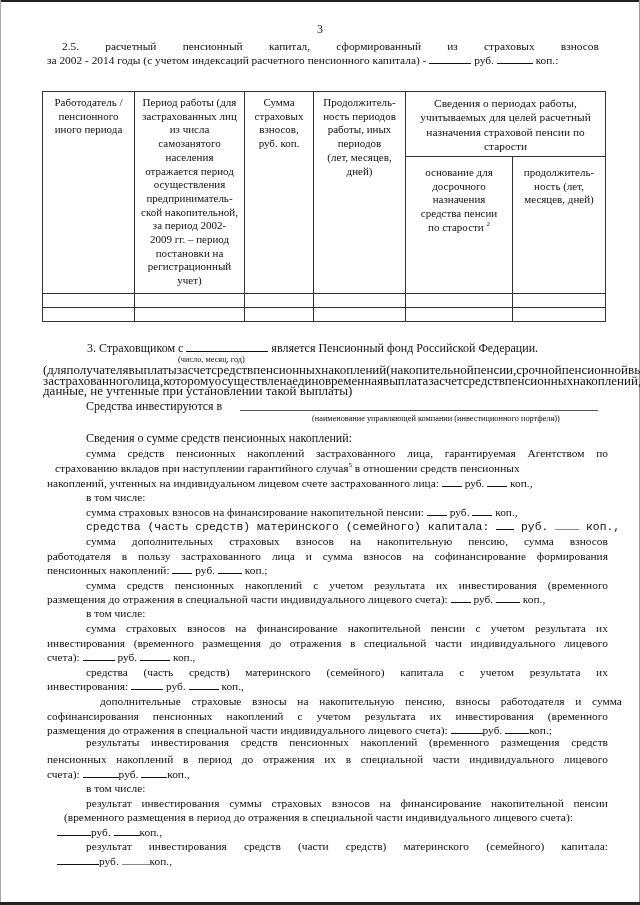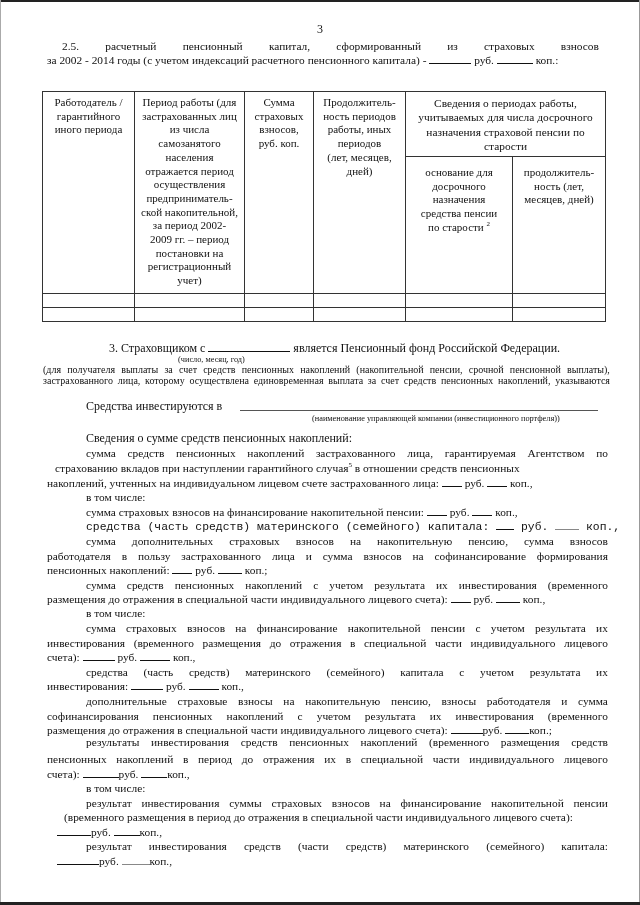--- a/index.html
+++ b/index.html
@@ -25,21 +25,21 @@
   table.periods {
     position: absolute; left: 42px; top: 91px;
     border-collapse: collapse; font-size: 11px; line-height: 13.7px;
   }
   table.periods td {
     border: 1px solid #333; text-align: center; vertical-align: top;
     padding: 4px 2px 0 2px;
   }
   table.periods tr.body-row td { height: 13px; padding: 0; }
 
-  .small { font-size: 10px; line-height: 10.5px; }
+  .small { font-size: 13px; line-height: 10.5px; }
   .tiny-caption { font-size: 8.3px; }
   sup { font-size: 7px; vertical-align: super; line-height: 0; }
 </style>
 </head>
 <body>
 
 <div class="frame-top"></div>
 <div class="frame-left"></div>
 <div class="frame-right"></div>
 <div class="frame-bottom"></div>
@@ -74,21 +74,21 @@
       <col style="width:110px">
       <col style="width:69px">
     <col style="width:92px">
       <col style="width:107px">
       <col style="width:93px">
   </colgroup>
   <tbody>
       <tr style="height:65px">
     <td rowspan="2">
       <span class="line" style="display:block">Работодатель /</span>
-      <span class="line" style="display:block">гарантийного</span>
+      <span class="line" style="display:block">пенсионного</span>
       <span class="line" style="display:block">иного периода</span>
     </td>
     <td rowspan="2">
       <span style="display:block">Период работы (для</span>
       <span style="display:block">застрахованных лиц</span>
       <span style="display:block">из числа</span>
       <span style="display:block">самозанятого</span>
       <span style="display:block">населения</span>
       <span style="display:block">отражается период</span>
       <span style="display:block">осуществления</span>
@@ -109,21 +109,21 @@
     <td rowspan="2">
       <span style="display:block">Продолжитель-</span>
       <span style="display:block">ность периодов</span>
       <span style="display:block">работы, иных</span>
       <span style="display:block">периодов</span>
       <span style="display:block">(лет, месяцев,</span>
       <span style="display:block">дней)</span>
     </td>
     <td colspan="2" style="font-size:11.4px; line-height:14.4px;">
       <span style="display:block">Сведения о периодах работы,</span>
-      <span style="display:block">учитываемых для числа досрочного</span>
+      <span style="display:block">учитываемых для целей расчетный</span>
       <span style="display:block">назначения страховой пенсии по</span>
       <span style="display:block">старости</span>
     </td>
   </tr>
   <tr style="height:137px">
     <td style="padding-top:9px">
       <span style="display:block">основание для</span>
       <span style="display:block">досрочного</span>
       <span style="display:block">назначения</span>
       <span style="display:block">средства пенсии</span>
@@ -150,21 +150,21 @@
     <td></td>
     <td></td>
     <td></td>
     <td></td>
     <td></td>
     <td></td>
   </tr>
 </tbody>
   </table>
 
-<div class="para" style="left:87px; top:341px; width:520px; font-size:12px;margin-left:22px;">
+<div class="para" style="left:87px; top:341px; width:520px; font-size:12px;">
   <span class="line">
     <span>3. Страховщиком с</span>
     <span class="blank" style="width:82px"></span>
     <span>является Пенсионный фонд Российской  Федерации.</span>
   </span>
 </div>
 <div class="abs tiny-caption" style="left:178px; top:355px;">(число, месяц, год)</div>
 
 <div class="para small" style="left:43px; top:365px; width:567px;">
   <span class="jline">
@@ -189,20 +189,21 @@
       <span>осуществлена</span>
       <span>единовременная</span>
       <span>выплата</span>
       <span>за</span>
       <span>счет</span>
       <span>средств</span>
       <span>пенсионных</span>
       <span>накоплений,</span>
       <span>указываются</span>
     </span>
+  <span class="line">данные, не учтенные при установлении такой выплаты)</span>
 </div>
 
 <div class="abs" style="left:86px; top:399px; font-size:12px;">Средства инвестируются в</div>
 <div class="abs" style="left:240px; top:410px; width:358px; border-bottom:1px solid #555;"></div>
 <div class="abs tiny-caption" style="left:276px; top:414px;margin-left:36px;">(наименование управляющей компании (инвестиционного портфеля))</div>
 
 <div class="para" style="left:86px; top:431px; width:520px; font-size:12px;">
   <span class="line">Сведения о сумме средств пенсионных накоплений:</span>
 </div>
 
@@ -378,21 +379,21 @@
 <div class="para" style="left:47px; top:679px; width:561px;">
   <span class="line">
     <span>инвестирования:</span>
     <span class="blank" style="width:32px"></span>
     <span>руб.</span>
     <span class="blank" style="width:30px"></span>
     <span>коп.,</span>
   </span>
 </div>
 
-<div class="para" style="left:86px; top:694px; width:522px;">
+<div class="para" style="left:100px; top:694px; width:522px;">
   <span class="jline">
       <span>дополнительные</span>
       <span>страховые</span>
       <span>взносы</span>
       <span>на</span>
       <span>накопительную</span>
       <span>пенсию,</span>
       <span>взносы</span>
       <span>работодателя</span>
       <span>и</span>

